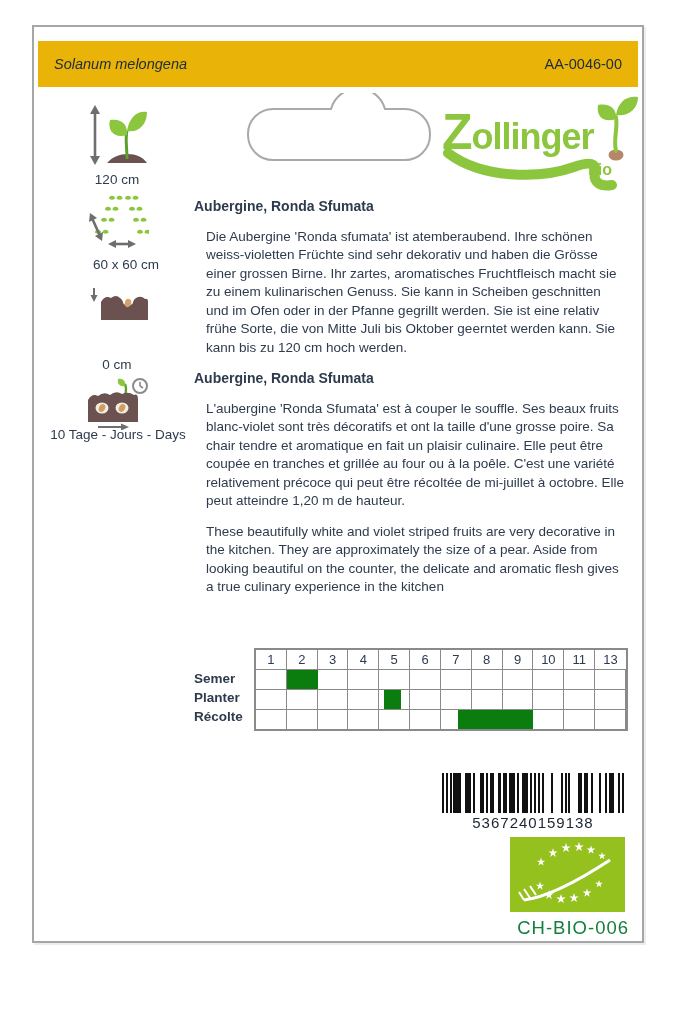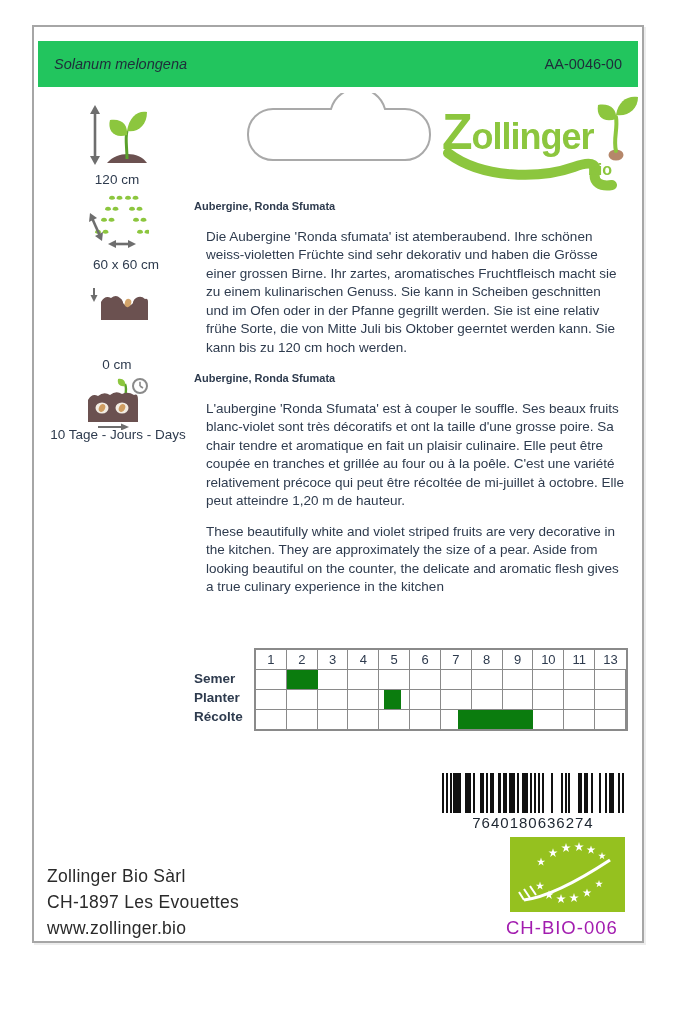--- a/index.html
+++ b/index.html
@@ -1,45 +1,45 @@
 <!DOCTYPE html>
 <html><head>
 <meta charset="utf-8">
 <style>
   html,body{margin:0;padding:0;background:#ffffff;}
   body{width:676px;height:1024px;position:relative;font-family:"Liberation Sans","DejaVu Sans",sans-serif;color:#2e3b4e;}
   .packet{position:absolute;left:32px;top:25px;width:612px;height:918px;background:#fff;border:2px solid #a6a6a6;box-sizing:border-box;box-shadow:2px 2px 0 rgba(0,0,0,0.07);}
-  .header-band{position:absolute;left:4px;right:4px;top:14px;height:46px;background:#22c55e;display:flex;align-items:center;justify-content:space-between;padding:0 16px;box-sizing:border-box;}
+  .header-band{position:absolute;left:4px;right:4px;top:14px;height:46px;background:#eab308;display:flex;align-items:center;justify-content:space-between;padding:0 16px;box-sizing:border-box;}
   .species{font-style:italic;font-size:14.5px;color:#1f2c3a;}
   .refcode{font-size:14.5px;color:#1f2c3a;}
   .hangtab{position:absolute;left:203px;top:66px;}
   .logo{position:absolute;left:406px;top:64px;overflow:visible;}
   .logo text{font-family:"Liberation Sans",sans-serif;font-weight:bold;fill:#8cc63e;}
   .spec-icon{position:absolute;}
   .spec-label{position:absolute;font-size:13.5px;color:#2e3b4e;text-align:center;}
   .sections{position:absolute;left:160px;top:170px;width:444px;font-size:13.5px;line-height:18.5px;}
-  .sections h3{margin:0;font-size:11px;line-height:18.5px;font-weight:bold;color:#2e3b4e;}
+  .sections h3{margin:0;font-size:14px;line-height:18.5px;font-weight:bold;color:#2e3b4e;}
   .sections p{margin:12px;}
   .calendar{position:absolute;left:160px;top:621px;width:440px;}
   .cal-labels{position:absolute;left:0;top:21px;font-weight:bold;}
   .cal-label{height:19px;line-height:19px;font-size:13.5px;}
   .cal-table{position:absolute;left:60px;top:0;width:374px;border:2px solid #8a8a8a;box-sizing:border-box;}
   .cal-headrow,.cal-row{display:flex;height:19px;position:relative;}
   .cal-headrow{border-bottom:1px solid #8a8a8a;}
   .cal-row{border-bottom:1px solid #8a8a8a;}
   .cal-row:last-child{border-bottom:none;}
   .cal-cell{width:30.8px;box-sizing:border-box;border-right:1px solid #8a8a8a;flex:1 1 auto;}
   .cal-cell:last-child{border-right:none;}
   .cal-head-cell{font-size:13px;text-align:center;line-height:19px;color:#2e3b4e;}
   .cal-bar{position:absolute;top:0;bottom:0;}
   .barcode{position:absolute;left:408px;top:746px;width:182px;text-align:center;}
   .barcode-number{font-size:15px;color:#1c2530;margin-top:1px;letter-spacing:1px;}
   .address{position:absolute;left:13px;top:836px;font-size:17.5px;line-height:26px;color:#2a2a2a;letter-spacing:0.3px;}
   .eu-logo{position:absolute;left:476px;top:810px;}
-  .bio-code{position:absolute;left:472px;top:890px;width:123px;text-align:left;font-size:18.5px;color:#a21caf;letter-spacing:1px;}
+  .bio-code{position:absolute;left:472px;top:890px;width:123px;text-align:right;font-size:18.5px;color:#15803d;letter-spacing:1px;}
   .arrow-gray{stroke:#6e6e6e;stroke-width:2.6;}
   svg{display:block;}
 </style>
 </head>
 <body>
 
 <div class="page">
   <div class="packet">
 
     <div class="header-band">
@@ -243,28 +243,23 @@
           <rect x="75" y="0" width="1" height="40" fill="#111111"></rect>
           <rect x="78" y="0" width="1" height="40" fill="#111111"></rect>
           <rect x="82" y="0" width="1" height="40" fill="#111111"></rect>
           <rect x="85" y="0" width="1" height="40" fill="#111111"></rect>
           <rect x="87" y="0" width="1" height="40" fill="#111111"></rect>
           <rect x="88" y="0" width="1" height="40" fill="#111111"></rect>
           <rect x="89" y="0" width="1" height="40" fill="#111111"></rect>
           <rect x="92" y="0" width="1" height="40" fill="#111111"></rect>
           <rect x="94" y="0" width="1" height="40" fill="#111111"></rect>
         </svg>
-      <div class="barcode-number">7640180636274</div>
-    </div>
-
-    <div class="address">
-      <div>Zollinger Bio Sàrl</div>
-      <div>CH-1897 Les Evouettes</div>
-      <div>www.zollinger.bio</div>
-    </div>
+      <div class="barcode-number">5367240159138</div>
+    </div>
+
 
     <svg class="eu-logo" width="115" height="75" viewBox="0 0 115 75">
       <defs>
         <path id="star" d="M0,-1 L0.2245,-0.309 L0.9511,-0.309 L0.3633,0.118 L0.5878,0.809 L0,0.382 L-0.5878,0.809 L-0.3633,0.118 L-0.9511,-0.309 L-0.2245,-0.309 Z" fill="#ffffff"></path>
       </defs>
       <rect x="0" y="0" width="115" height="75" fill="#95c11f"></rect>
       <path d="M14,63 C38,60 68,44 100,23" fill="none" stroke="#ffffff" stroke-width="3.2"></path>
       <path d="M14,63 l-5,-8 M20,61 l-6,-9 M26,58 l-6,-9" stroke="#ffffff" stroke-width="2" fill="none"></path>
       <use href="#star" transform="translate(31,25) scale(4.4)"></use>
       <use href="#star" transform="translate(43,16) scale(4.8)"></use>

